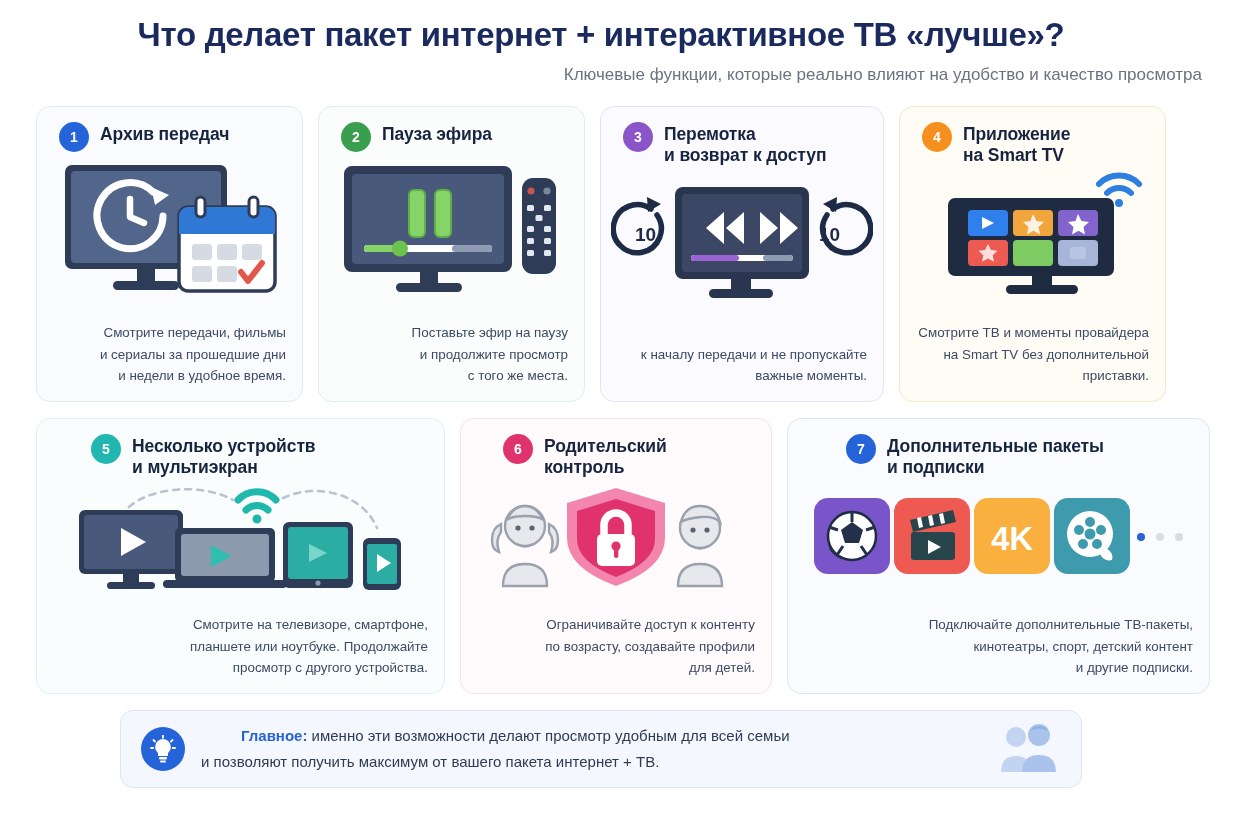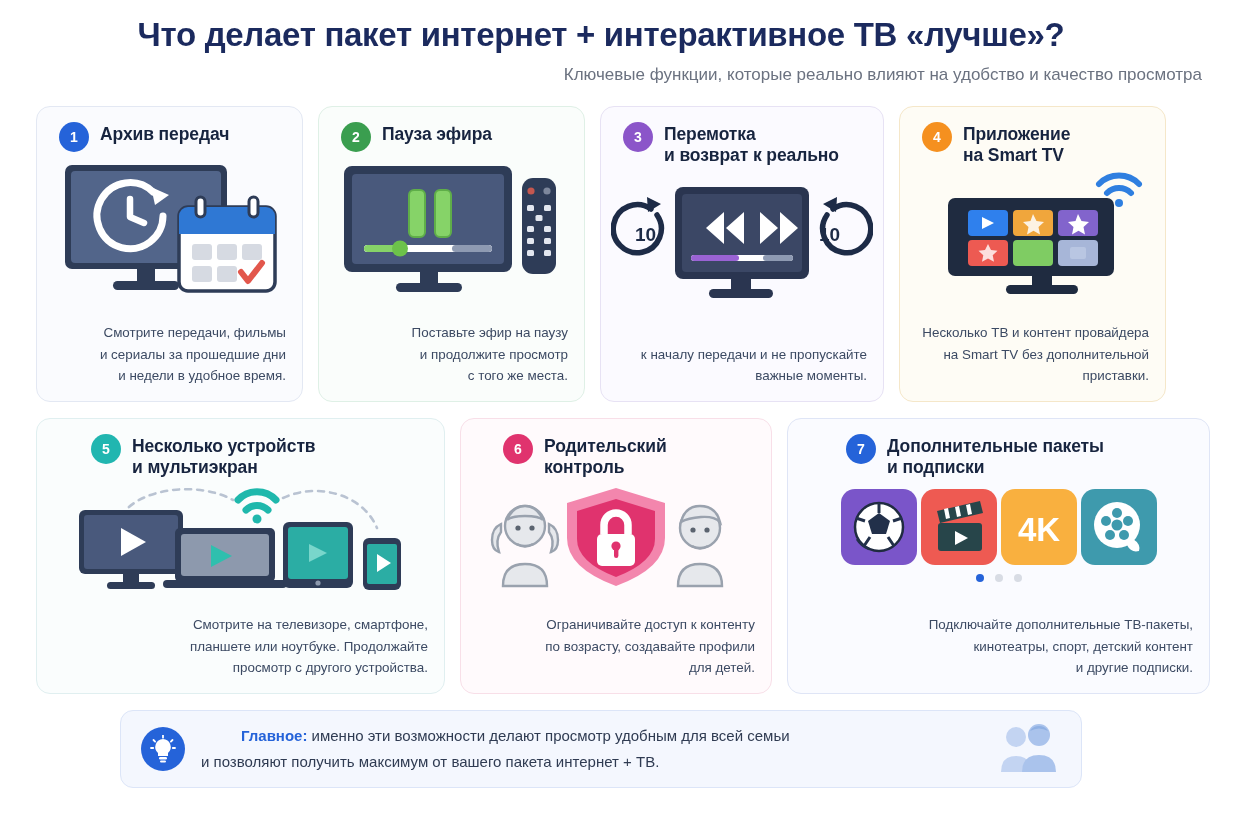--- a/index.html
+++ b/index.html
@@ -193,21 +193,21 @@
         <span class="ln">и продолжите просмотр</span>
         <span class="ln">с того же места.</span>
       </div>
     </div>
 
     <div class="card tint-purple">
       <div class="card-head">
         <div class="badge" style="background:#8b55c9">3</div>
         <div class="card-title">
           <span class="ln">Перемотка</span>
-          <span class="ln">и возврат к реально</span>
+          <span class="ln">и возврат к доступ</span>
         </div>
       </div>
       <div class="art">
         <svg width="262" height="130" viewBox="0 0 262 130">
           <g>
             <path d="M40 30 A24 24 0 1 0 46 36" fill="none" stroke="#1d2b47" stroke-width="5.5" stroke-linecap="round"></path>
             <path d="M36 18 L50 25 L37 33 Z" fill="#1d2b47"></path>
             <text x="24" y="62" font-family="Liberation Sans, sans-serif" font-size="19" font-weight="700" fill="#1d2b47">10</text>
           </g>
           <rect x="64" y="8" width="134" height="92" rx="8" fill="#2a3550"></rect>
@@ -261,21 +261,21 @@
           <rect x="138" y="42" width="40" height="26" rx="4" fill="#8264cc"></rect>
           <path d="M158 46 l3.5 7 7.5 1 -5.5 5 1.5 7.5 -6.5-3.7 -6.5 3.7 1.5-7.5 -5.5-5 7.5-1z" fill="#ffffff"></path>
           <rect x="48" y="72" width="40" height="26" rx="4" fill="#ed5a52"></rect>
           <path d="M68 76 l3 6 6.5 0.8 -4.8 4.4 1.3 6.5 -6-3.2 -6 3.2 1.3-6.5 -4.8-4.4 6.5-0.8z" fill="#ffffff" opacity="0.8"></path>
           <rect x="93" y="72" width="40" height="26" rx="4" fill="#7fcc63"></rect>
           <rect x="138" y="72" width="40" height="26" rx="4" fill="#a7b6d8"></rect>
           <rect x="150" y="79" width="16" height="12" rx="2" fill="#b9c6e2"></rect>
         </svg>
       </div>
       <div class="desc">
-        <span class="ln">Несколько ТВ и контент провайдера</span>
+        <span class="ln">Смотрите ТВ и моменты провайдера</span>
         <span class="ln">на Smart TV без дополнительной</span>
         <span class="ln">приставки.</span>
       </div>
     </div>
   </div>
 
   <div class="row row2">
 
     <div class="card c5 tint-teal">
       <div class="card-head" style="padding-left:44px">
@@ -377,21 +377,21 @@
     </div>
 
     <div class="card c7 tint-indigo">
       <div class="card-head" style="padding-left:48px">
         <div class="badge" style="background:#2563d9">7</div>
         <div class="card-title">
           <span class="ln">Дополнительные пакеты</span>
           <span class="ln">и подписки</span>
         </div>
       </div>
-      <div class="art" style="flex-direction:column; gap:7px">
+      <div class="art" style="flex-direction:row; gap:7px">
         <svg width="316" height="76" viewBox="0 0 316 76">
           <g>
             <rect x="0" y="0" width="76" height="76" rx="14" fill="#7a55c9"></rect>
             <g>
               <circle cx="38" cy="38" r="24" fill="#ffffff" stroke="#1f2b40" stroke-width="2.5"></circle>
               <path d="M38 24 l11 8 -4 13 h-14 l-4-13z" fill="#22304a"></path>
               <path d="M38 14 v10 M24 32 l-9-3 M52 32 l9-3 M29 48 l-6 9 M47 48 l6 9" stroke="#22304a" stroke-width="3" fill="none"></path>
               <path d="M16 50 a24 24 0 0 0 12 10" stroke="#22304a" stroke-width="2.5" fill="none"></path>
             </g>
           </g>

